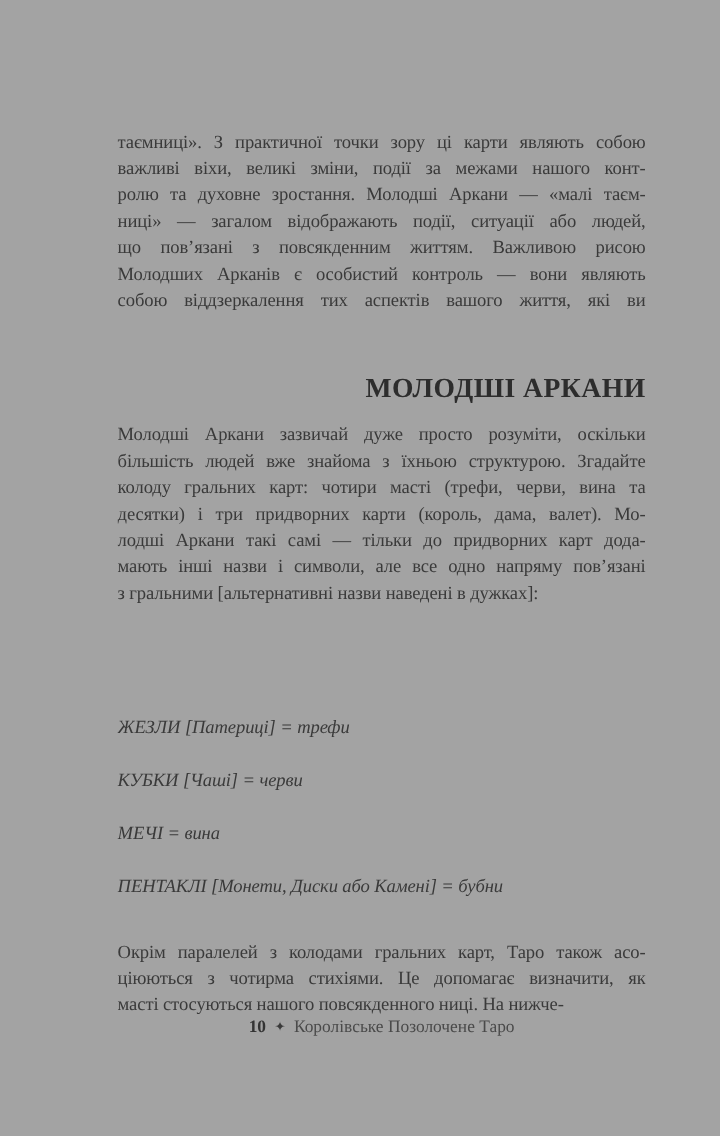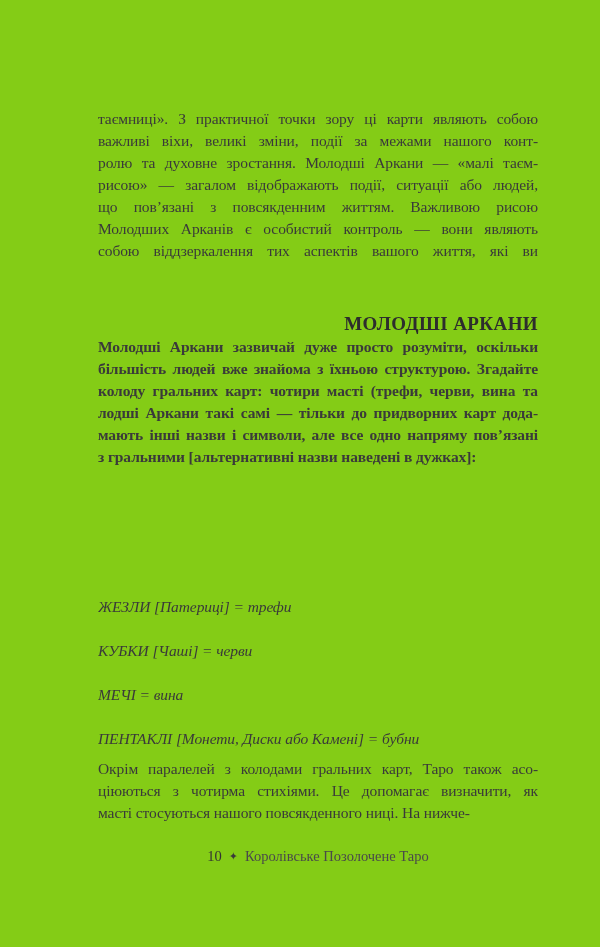--- a/index.html
+++ b/index.html
@@ -7,21 +7,21 @@
     padding: 0;
   }
   body {
     font-family: "Liberation Serif", "DejaVu Serif", serif;
     -webkit-font-smoothing: antialiased;
   }
   .page {
     position: relative;
     width: 600px;
     height: 947px;
-    background: #84cc16;
+    background: #a3a3a3;
     overflow: hidden;
     color: #3a3a3a;
   }
   .block {
     position: absolute;
     left: 98px;
     width: 440px;
   }
   .para {
     font-size: 15.5px;
@@ -39,76 +39,77 @@
     text-align-last: left;
   }
   .suits .line {
     text-align-last: left;
     text-align: left;
     margin-bottom: 22px;
     font-style: italic;
   }
   .heading {
     margin: 0;
-    font-size: 19px;
+    font-size: 23px;
     font-weight: bold;
     line-height: 20px;
     color: #2d2d2d;
     text-align: right;
     padding-right: 57px;
     letter-spacing: 0.4px;
   }
   .footer {
     position: absolute;
     left: 98px;
     width: 440px;
     top: 847px;
     text-align: center;
     font-size: 14.5px;
     line-height: 19px;
     color: #4a4a4a;
   }
   .footer .pnum {
-    font-weight: normal;
+    font-weight: bold;
     color: #333333;
   }
   .footer .star {
     display: inline-block;
     font-size: 11px;
     color: #3a3a3a;
     margin: 0 7px;
     transform: translateY(-1px);
   }
   #para1 { top: 108px; }
   #heading { top: 314px; left: 98px; width: 440px; position: absolute; }
-  #para2 { top: 336px; font-weight: bold; }
+  #para2 { top: 352px; }
   #suits { top: 596px; }
-  #para3 { top: 758px; }
+  #para3 { top: 783px; }
 </style>
 </head>
 <body>
 
 <div class="page">
 
   <div id="para1" class="block para">
       <div class="line">таємниці». З практичної точки зору ці карти являють собою</div>
       <div class="line">важливі віхи, великі зміни, події за межами нашого конт-</div>
       <div class="line">ролю та духовне зростання. Молодші Аркани — «малі таєм-</div>
-      <div class="line">рисою» — загалом відображають події, ситуації або людей,</div>
+      <div class="line">ниці» — загалом відображають події, ситуації або людей,</div>
       <div class="line">що пов’язані з повсякденним життям. Важливою рисою</div>
       <div class="line">Молодших Арканів є особистий контроль — вони являють</div>
       <div class="line">собою віддзеркалення тих аспектів вашого життя, які ви</div>
     </div>
 
   <h1 id="heading" class="heading">МОЛОДШІ АРКАНИ</h1>
 
   <div id="para2" class="block para">
       <div class="line">Молодші Аркани зазвичай дуже просто розуміти, оскільки</div>
       <div class="line">більшість людей вже знайома з їхньою структурою. Згадайте</div>
       <div class="line">колоду гральних карт: чотири масті (трефи, черви, вина та</div>
+      <div class="line">десятки) і три придворних карти (король, дама, валет). Мо-</div>
       <div class="line">лодші Аркани такі самі — тільки до придворних карт дода-</div>
       <div class="line">мають інші назви і символи, але все одно напряму пов’язані</div>
       <div class="line line-last">з гральними [альтернативні назви наведені в дужках]:</div>
     </div>
 
   <div id="suits" class="block para suits">
       <div class="line">ЖЕЗЛИ [Патериці] = трефи</div>
       <div class="line">КУБКИ [Чаші] = черви</div>
       <div class="line">МЕЧІ = вина</div>
       <div class="line line-last">ПЕНТАКЛІ [Монети, Диски або Камені] = бубни</div>

